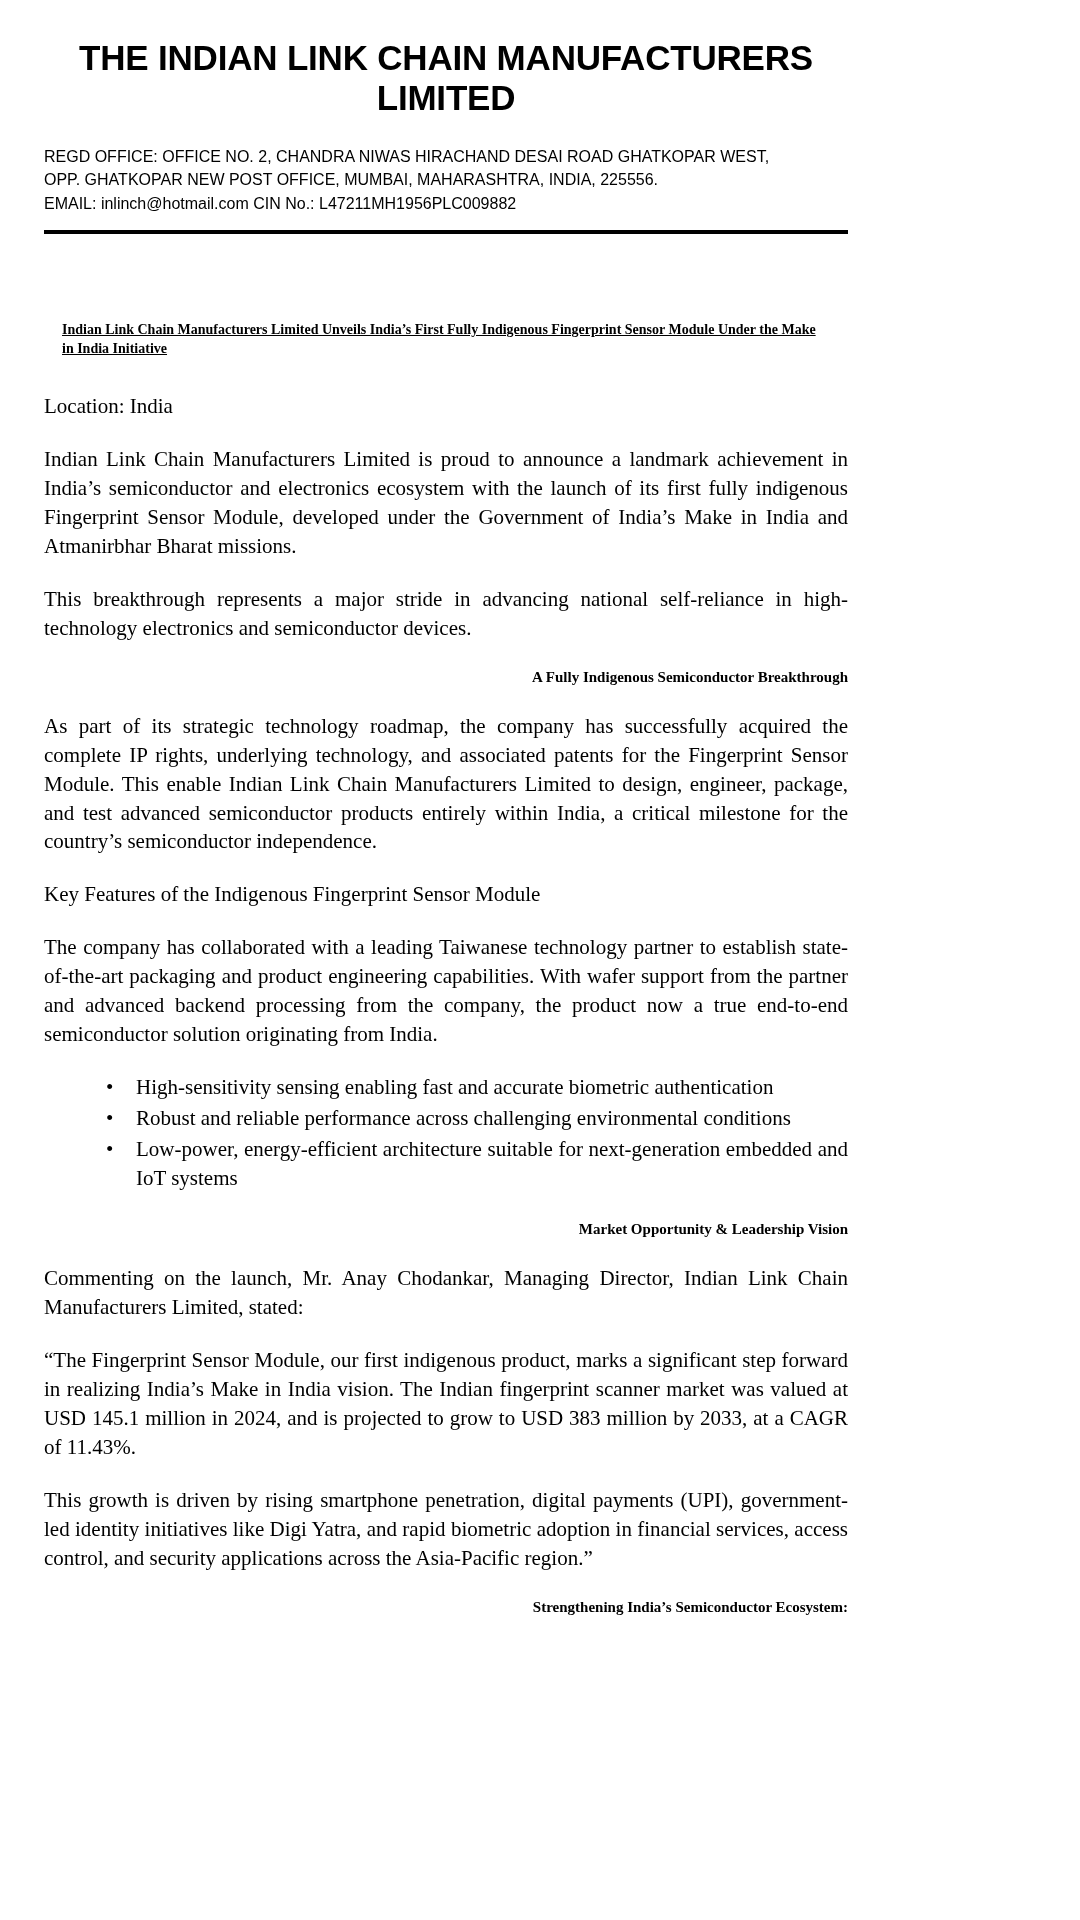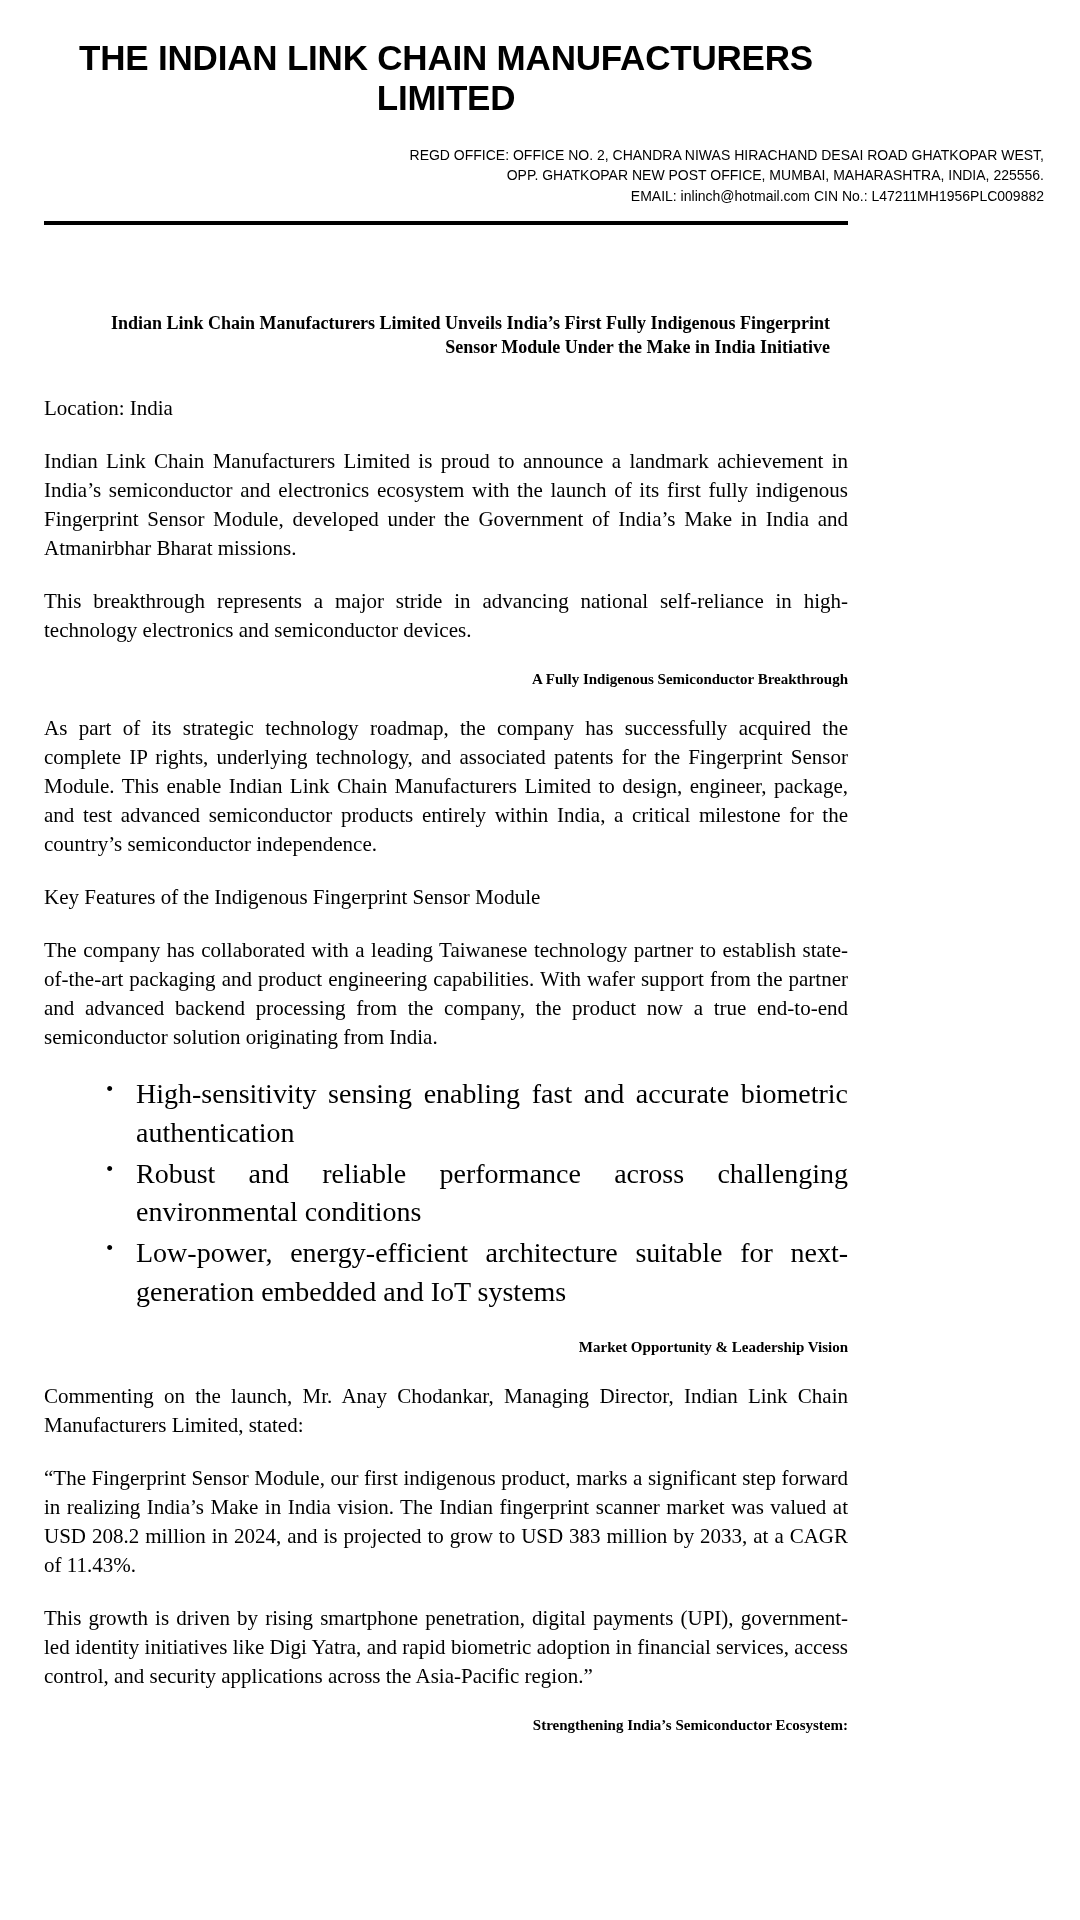--- a/index.html
+++ b/index.html
@@ -29,47 +29,48 @@
     font-family: "Liberation Sans", sans-serif;
     font-weight: bold;
     font-size: 35px;
     letter-spacing: -0.2px;
     text-align: center;
     line-height: 1.15;
     margin: 0 0 26px 0;
   }
   .address-block {
     font-family: "Liberation Sans", sans-serif;
-    font-size: 14px;
+    font-size: 16px;
     line-height: 1.48;
-    text-align: right;
+    text-align: left;
     margin: 14px auto;
     width: 1000px;
   }
   .address-line {
     display: block;
   }
   .header-rule {
     border: 0;
     border-top: 4px solid #000;
     margin: 13px 44px 0 44px;
     width: calc(100% - 88px);
   }
 
   
   .content {
     padding: 0 44px;
     margin-top: 86px;
   }
   .release-title {
     font-weight: bold;
-    font-size: 18px;
+    font-size: 14px;
     line-height: 1.38;
-    text-align: right;
+    text-align: left;
     margin: 0 18px 34px 18px;
+    text-decoration: underline;
   }
   p.para {
     font-size: 21px;
     line-height: 1.38;
     text-align: justify;
     margin: 0 0 24px 0;
   }
   p.plain {
     text-align: left;
   }
@@ -83,21 +84,21 @@
   sup {
     font-size: 0.65em;
     vertical-align: super;
   }
   ul.features {
     margin: 0 0 26px 0;
     padding: 0 0 0 62px;
     list-style: none;
   }
   ul.features li {
-    font-size: 28px;
+    font-size: 21px;
     line-height: 1.38;
     text-align: justify;
     margin: 0 0 2px 0;
     position: relative;
     padding-left: 30px;
   }
   ul.features li::before {
     content: "\2022";
     position: absolute;
     left: 0;
@@ -145,20 +146,20 @@
     <ul class="features">
       <li>High-sensitivity sensing enabling fast and accurate biometric authentication</li>
       <li>Robust and reliable performance across challenging environmental conditions</li>
       <li>Low-power, energy-efficient architecture suitable for next-generation embedded and IoT systems</li>
     </ul>
 
     <h3 class="section-head">Market Opportunity &amp; Leadership Vision</h3>
 
     <p class="para">Commenting on the launch, Mr. Anay Chodankar, Managing Director, Indian Link Chain Manufacturers Limited, stated:</p>
 
-    <p class="para">“The Fingerprint Sensor Module, our first indigenous product, marks a significant step forward in realizing India’s Make in India vision. The Indian fingerprint scanner market was valued at USD 208.2 million in 2024, and is projected to grow to USD 383 million by 2033, at a CAGR of 11.43%.</p>
+    <p class="para">“The Fingerprint Sensor Module, our first indigenous product, marks a significant step forward in realizing India’s Make in India vision. The Indian fingerprint scanner market was valued at USD 145.1 million in 2024, and is projected to grow to USD 383 million by 2033, at a CAGR of 11.43%.</p>
 
     <p class="para">This growth is driven by rising smartphone penetration, digital payments (UPI), government-led identity initiatives like Digi Yatra, and rapid biometric adoption in financial services, access control, and security applications across the Asia-Pacific region.”</p>
 
     <h3 class="section-head last-head">Strengthening India’s Semiconductor Ecosystem:</h3>
 
   </main>
 </div>
 
 </body></html>

